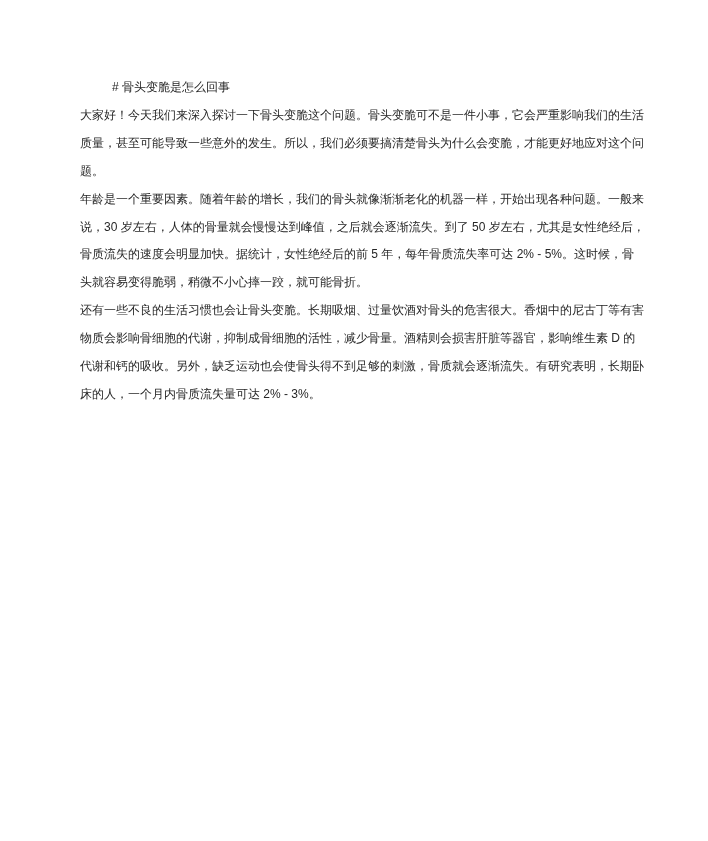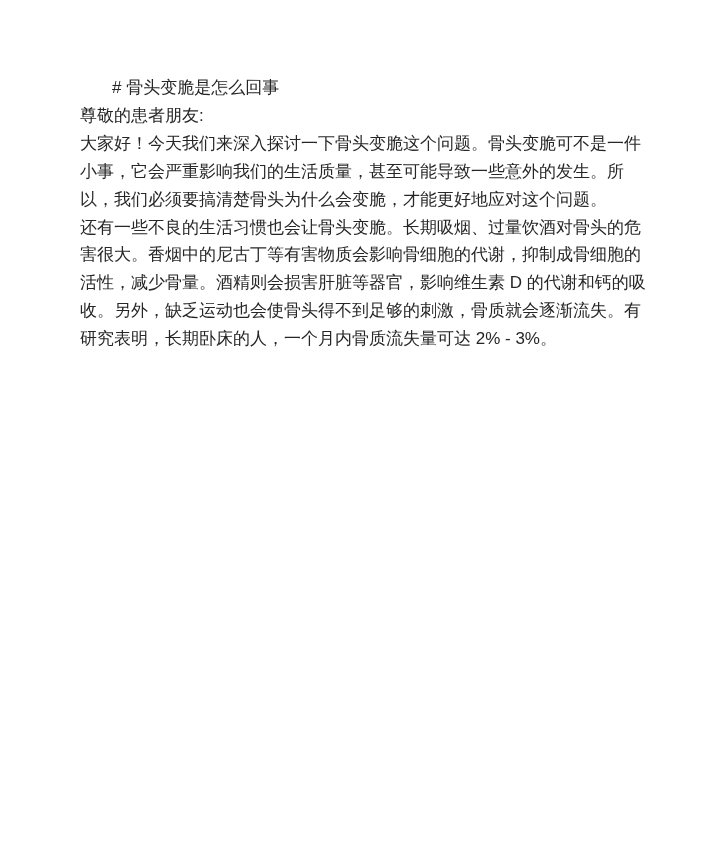--- a/index.html
+++ b/index.html
@@ -17,21 +17,21 @@
     width: 708px;
     height: 841px;
     background: #ffffff;
     font-family: "Liberation Sans", sans-serif;
   }
   .doc {
     position: absolute;
     left: 80px;
     top: 74px;
     width: 566px;
-    font-size: 17px;
+    font-size: 12px;
     line-height: 27.9px;
     color: #262626;
     text-align: left;
     letter-spacing: 0;
     word-break: normal;
     overflow-wrap: break-word;
   }
   .doc p {
     margin: 0;
     padding: 0;
@@ -39,17 +39,17 @@
   .heading {
     text-indent: 32px;
   }
 </style>
 </head>
 <body style="background: rgb(255, 255, 255);">
 
 <div class="page">
   <div class="doc" style="color: rgb(38, 38, 38);">
     <p class="heading"># 骨头变脆是怎么回事</p>
-    <p class="para">尊敬的患者朋友:</p>
     <p class="para">大家好！今天我们来深入探讨一下骨头变脆这个问题。骨头变脆可不是一件小事，它会严重影响我们的生活质量，甚至可能导致一些意外的发生。所以，我们必须要搞清楚骨头为什么会变脆，才能更好地应对这个问题。</p>
+    <p class="para">年龄是一个重要因素。随着年龄的增长，我们的骨头就像渐渐老化的机器一样，开始出现各种问题。一般来说，30 岁左右，人体的骨量就会慢慢达到峰值，之后就会逐渐流失。到了 50 岁左右，尤其是女性绝经后，骨质流失的速度会明显加快。据统计，女性绝经后的前 5 年，每年骨质流失率可达 2% - 5%。这时候，骨头就容易变得脆弱，稍微不小心摔一跤，就可能骨折。</p>
     <p class="para">还有一些不良的生活习惯也会让骨头变脆。长期吸烟、过量饮酒对骨头的危害很大。香烟中的尼古丁等有害物质会影响骨细胞的代谢，抑制成骨细胞的活性，减少骨量。酒精则会损害肝脏等器官，影响维生素 D 的代谢和钙的吸收。另外，缺乏运动也会使骨头得不到足够的刺激，骨质就会逐渐流失。有研究表明，长期卧床的人，一个月内骨质流失量可达 2% - 3%。</p>
   </div>
 </div>
 
 </body></html>

